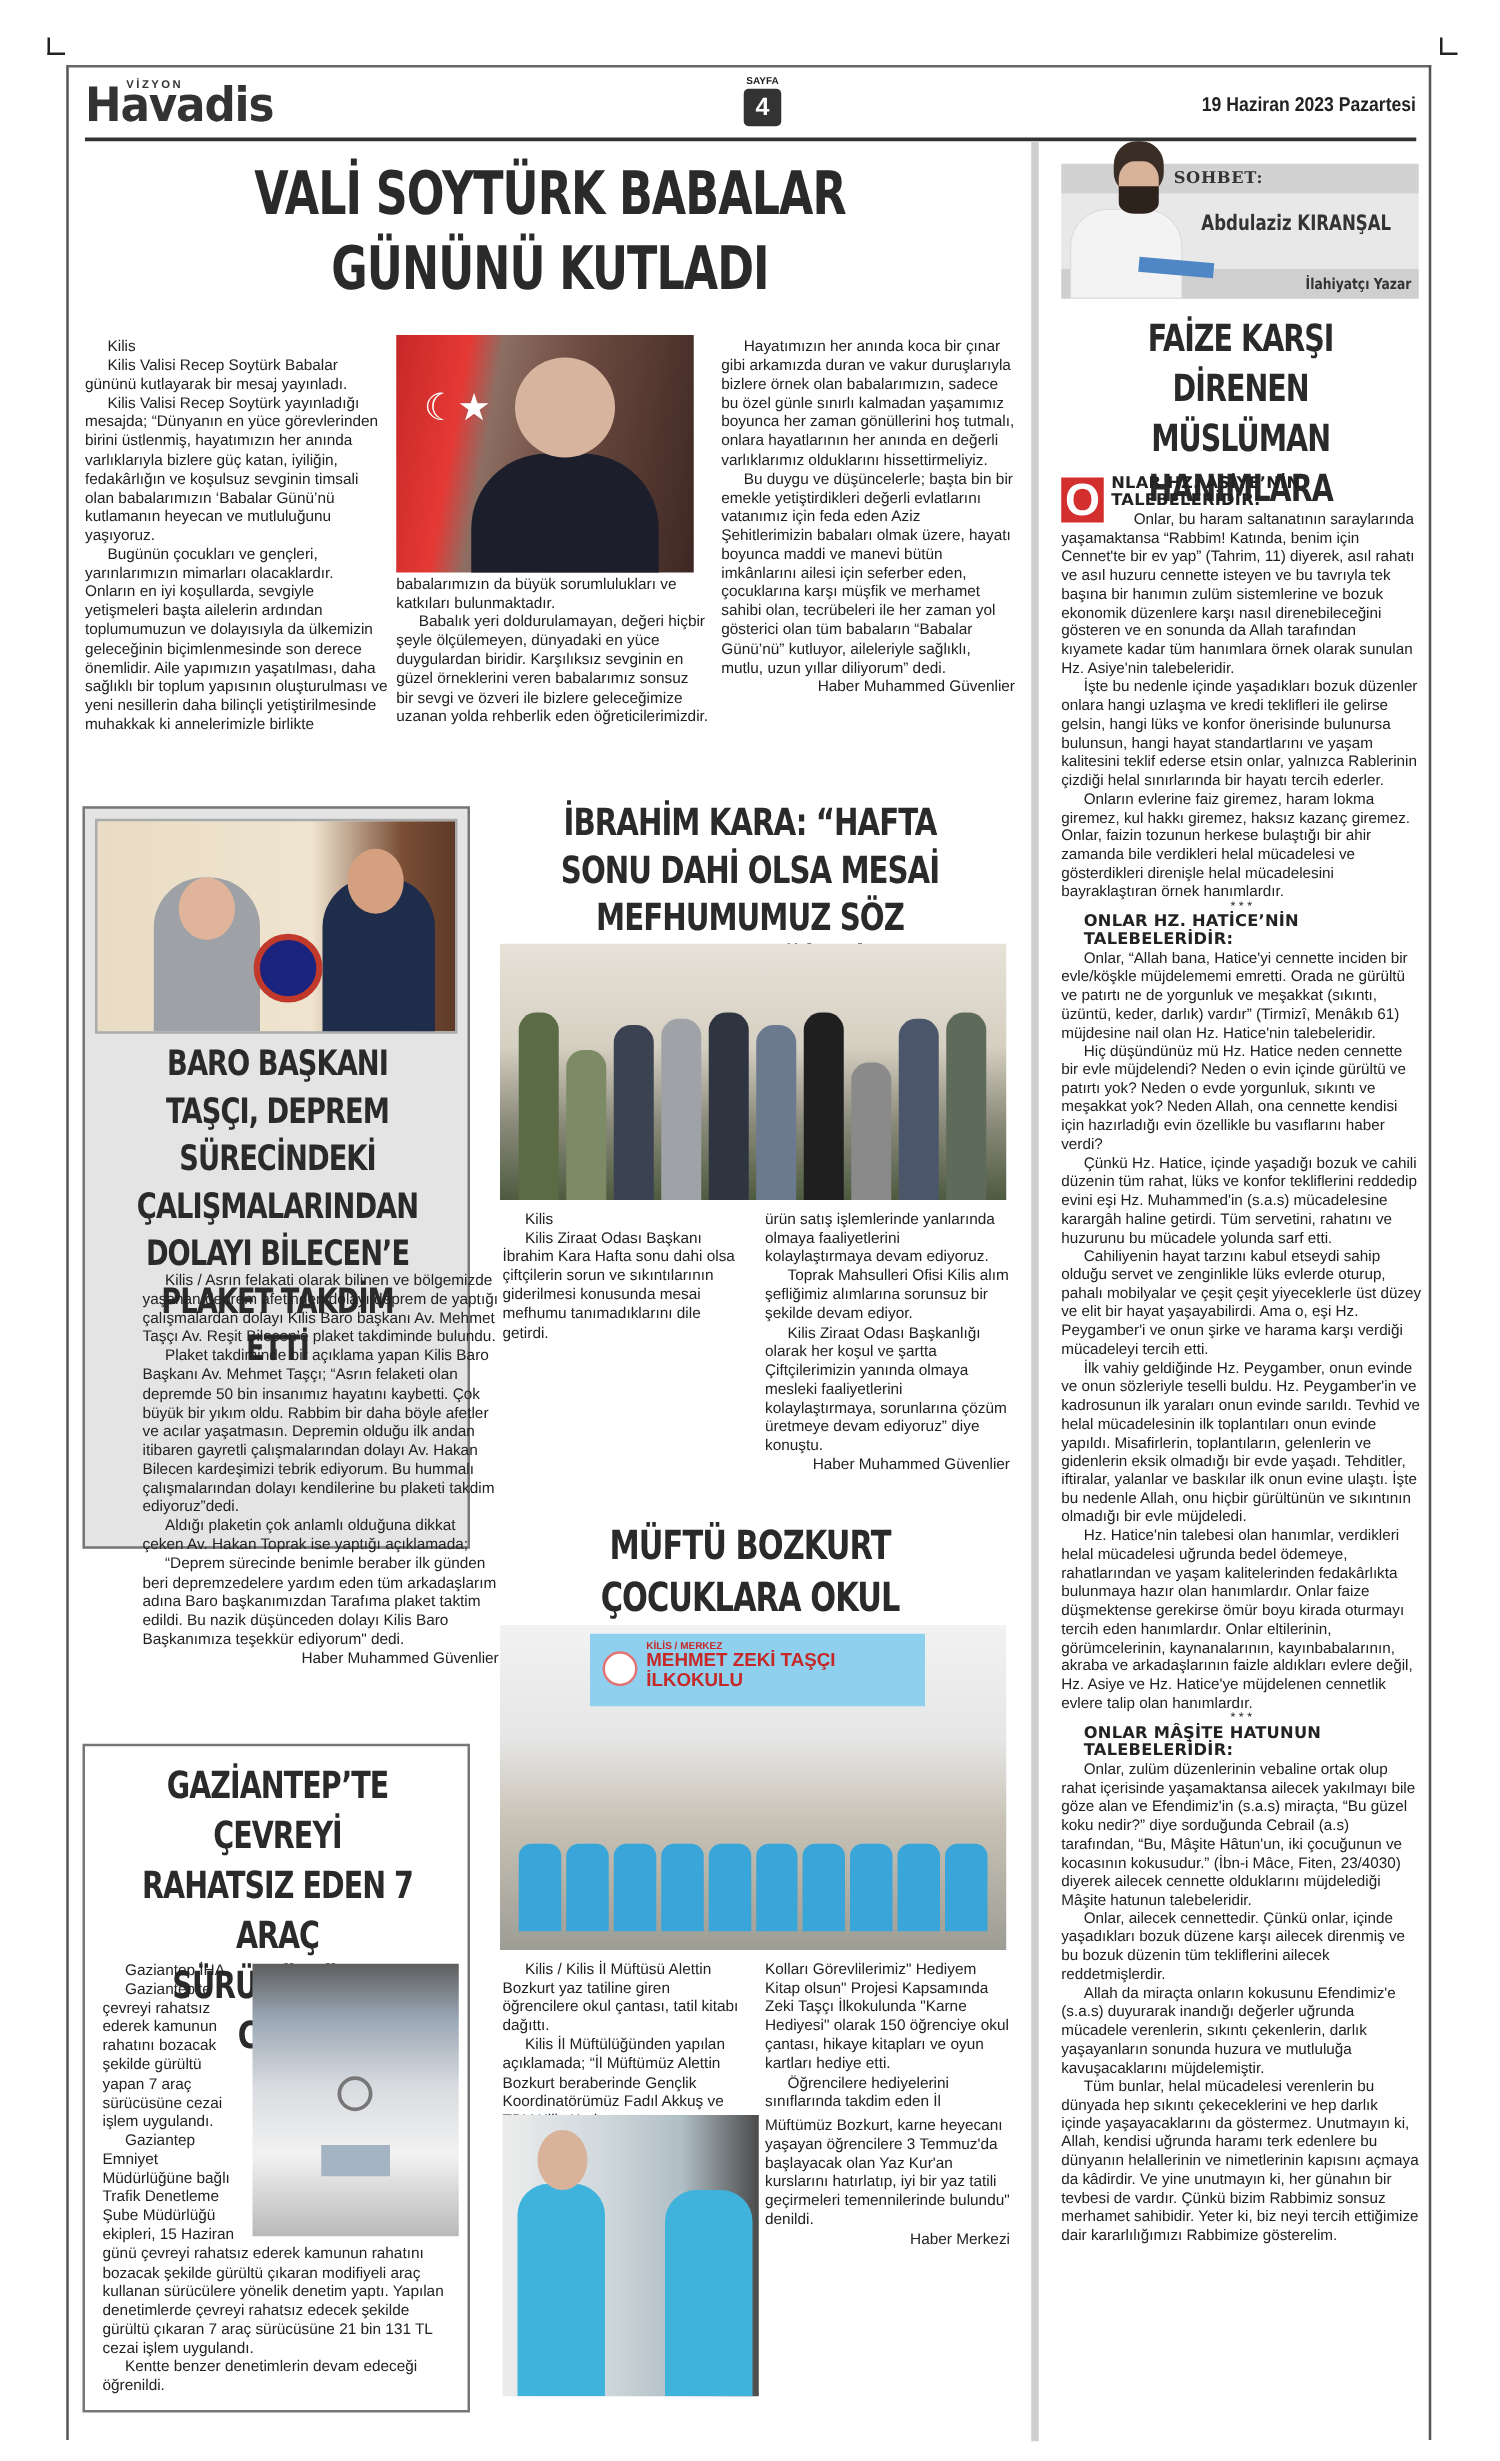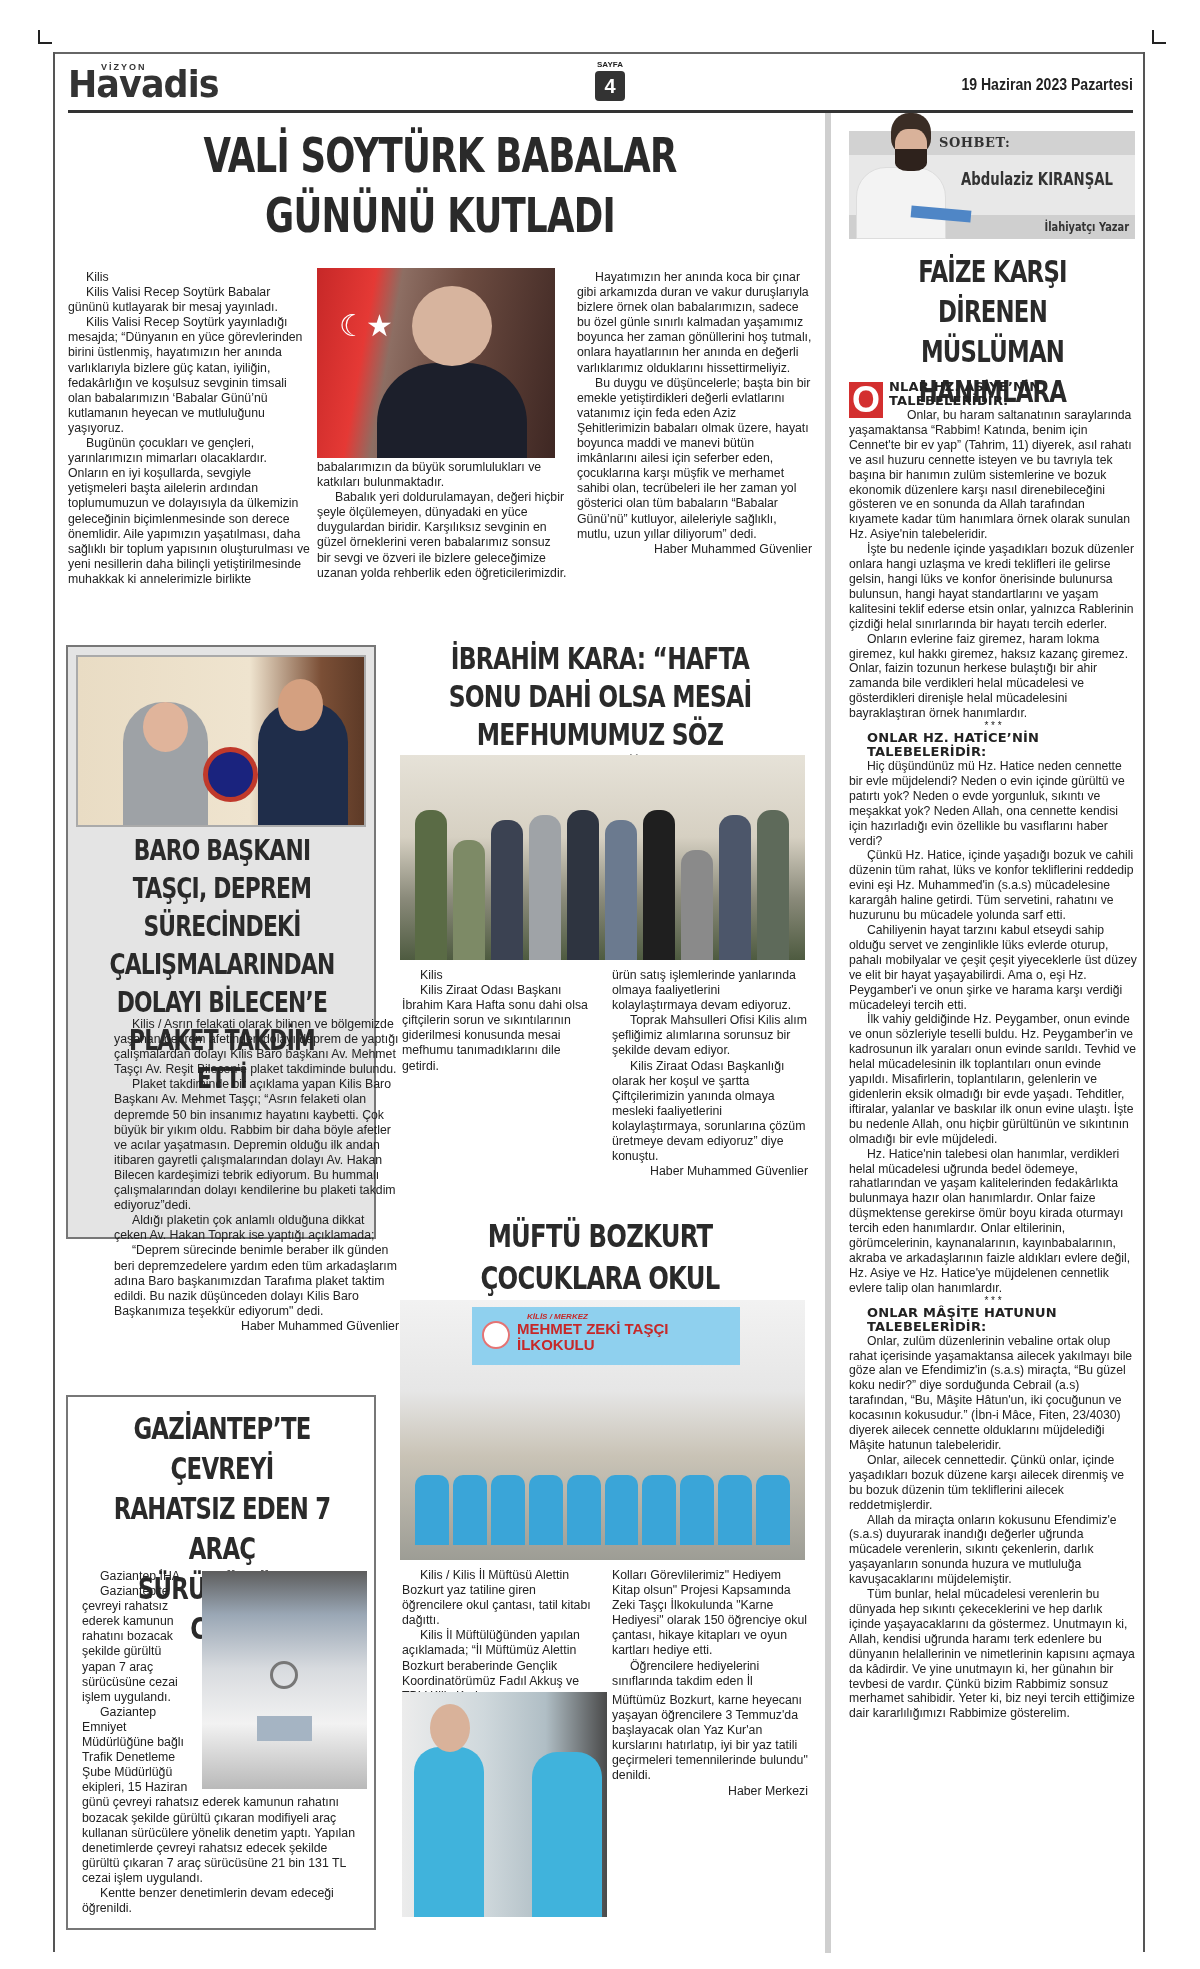--- a/index.html
+++ b/index.html
@@ -62,21 +62,21 @@
   .hl-ibr { position: absolute; left: 395px; top: 640px; width: 410px; font-size: 30px; line-height: 38px; transform: scaleX(0.78); transform-origin: center top; }
   .ph-ibr { left: 400px; top: 755px; width: 405px; height: 205px; background: linear-gradient(180deg, #e6e2d8 0%, #d6d0c2 40%, #8a8a7a 70%, #4e5b40 100%); }
   .ph-ibr .row { position: absolute; top: 55px; height: 150px; display: flex; gap: 6px; left: 15px; }
   .ph-ibr .guy { width: 32px; border-radius: 14px 14px 0 0; }
   .ibr-c1 { position: absolute; left: 402px; top: 968px; width: 198px; }
   .ibr-c2 { position: absolute; left: 612px; top: 968px; width: 196px; }
 
   .hl-muf { position: absolute; left: 395px; top: 1215px; width: 410px; font-size: 32px; line-height: 42px; transform: scaleX(0.76); transform-origin: center top; }
   .ph-muf { left: 400px; top: 1300px; width: 405px; height: 260px; background: linear-gradient(180deg, #f2f2f2 0%, #e6e6e6 35%, #c9c3b6 60%, #9d9d95 100%); }
   .ph-muf .sign { position: absolute; left: 72px; top: 7px; width: 268px; height: 58px; background: #8fd0ee; }
-  .ph-muf .sign-sm { position: absolute; left: 55px; top: 5px; font-size: 8px; font-weight: bold; color: #c62828; font-style: italic; }
+  .ph-muf .sign-sm { position: absolute; left: 45px; top: 5px; font-size: 8px; font-weight: bold; color: #c62828; }
   .ph-muf .sign-big { position: absolute; left: 45px; top: 14px; width: 220px; font-size: 15px; font-weight: bold; line-height: 16px; color: #c62828; }
   .ph-muf .emblem { position: absolute; left: 10px; top: 14px; width: 28px; height: 28px; border-radius: 50%; border: 2px solid #e57373; background: #fff; }
   .ph-muf .kids { position: absolute; left: 15px; bottom: 15px; right: 15px; height: 85px; display: flex; gap: 4px; align-items: flex-end; }
   .ph-muf .kid { flex: 1; height: 70px; background: #3aa5d8; border-radius: 10px 10px 0 0; }
   .muf-c1 { position: absolute; left: 402px; top: 1568px; width: 198px; }
   .muf-c2 { position: absolute; left: 612px; top: 1568px; width: 196px; }
   .ph-muf2 { left: 402px; top: 1692px; width: 205px; height: 225px; background: linear-gradient(90deg, #ececec 0%, #cfd8dc 40%, #b0bec5 70%, #4a4a4a 100%); }
   .ph-muf2 .vest { position: absolute; left: 12px; top: 55px; width: 70px; height: 170px; background: #40b3dc; border-radius: 25px 25px 0 0; }
   .ph-muf2 .vest2 { position: absolute; left: 130px; top: 60px; width: 70px; height: 165px; background: #40b3dc; border-radius: 25px 25px 0 0; }
   .ph-muf2 .head { position: absolute; left: 28px; top: 12px; width: 40px; height: 48px; border-radius: 50%; background: #d9b29a; }
@@ -271,20 +271,21 @@
 <h2 class="headline hl-col">FAİZE KARŞI DİRENEN MÜSLÜMAN HANIMLARA</h2>
 
 <div class="col-text">
   <span class="dropcap">O</span>
   <div class="sub first">NLAR HZ. ASİYE’NİN TALEBELERİDİR:</div>
   <p>Onlar, bu haram saltanatının saraylarında yaşamaktansa “Rabbim! Katında, benim için Cennet'te bir ev yap” (Tahrim, 11) diyerek, asıl rahatı ve asıl huzuru cennette isteyen ve bu tavrıyla tek başına bir hanımın zulüm sistemlerine ve bozuk ekonomik düzenlere karşı nasıl direnebileceğini gösteren ve en sonunda da Allah tarafından kıyamete kadar tüm hanımlara örnek olarak sunulan Hz. Asiye'nin talebeleridir.</p>
   <p>İşte bu nedenle içinde yaşadıkları bozuk düzenler onlara hangi uzlaşma ve kredi teklifleri ile gelirse gelsin, hangi lüks ve konfor önerisinde bulunursa bulunsun, hangi hayat standartlarını ve yaşam kalitesini teklif ederse etsin onlar, yalnızca Rablerinin çizdiği helal sınırlarında bir hayatı tercih ederler.</p>
   <p>Onların evlerine faiz giremez, haram lokma giremez, kul hakkı giremez, haksız kazanç giremez. Onlar, faizin tozunun herkese bulaştığı bir ahir zamanda bile verdikleri helal mücadelesi ve gösterdikleri direnişle helal mücadelesini bayraklaştıran örnek hanımlardır.</p>
   <div class="sep">* * *</div>
   <div class="sub">ONLAR HZ. HATİCE’NİN TALEBELERİDİR:</div>
+  <p>Onlar, “Allah bana, Hatice'yi cennette inciden bir evle/köşkle müjdelememi emretti. Orada ne gürültü ve patırtı ne de yorgunluk ve meşakkat (sıkıntı, üzüntü, keder, darlık) vardır” (Tirmizî, Menâkıb 61) müjdesine nail olan Hz. Hatice'nin talebeleridir.</p>
   <p>Hiç düşündünüz mü Hz. Hatice neden cennette bir evle müjdelendi? Neden o evin içinde gürültü ve patırtı yok? Neden o evde yorgunluk, sıkıntı ve meşakkat yok? Neden Allah, ona cennette kendisi için hazırladığı evin özellikle bu vasıflarını haber verdi?</p>
   <p>Çünkü Hz. Hatice, içinde yaşadığı bozuk ve cahili düzenin tüm rahat, lüks ve konfor tekliflerini reddedip evini eşi Hz. Muhammed'in (s.a.s) mücadelesine karargâh haline getirdi. Tüm servetini, rahatını ve huzurunu bu mücadele yolunda sarf etti.</p>
   <p>Cahiliyenin hayat tarzını kabul etseydi sahip olduğu servet ve zenginlikle lüks evlerde oturup, pahalı mobilyalar ve çeşit çeşit yiyeceklerle üst düzey ve elit bir hayat yaşayabilirdi. Ama o, eşi Hz. Peygamber'i ve onun şirke ve harama karşı verdiği mücadeleyi tercih etti.</p>
   <p>İlk vahiy geldiğinde Hz. Peygamber, onun evinde ve onun sözleriyle teselli buldu. Hz. Peygamber'in ve kadrosunun ilk yaraları onun evinde sarıldı. Tevhid ve helal mücadelesinin ilk toplantıları onun evinde yapıldı. Misafirlerin, toplantıların, gelenlerin ve gidenlerin eksik olmadığı bir evde yaşadı. Tehditler, iftiralar, yalanlar ve baskılar ilk onun evine ulaştı. İşte bu nedenle Allah, onu hiçbir gürültünün ve sıkıntının olmadığı bir evle müjdeledi.</p>
   <p>Hz. Hatice'nin talebesi olan hanımlar, verdikleri helal mücadelesi uğrunda bedel ödemeye, rahatlarından ve yaşam kalitelerinden fedakârlıkta bulunmaya hazır olan hanımlardır. Onlar faize düşmektense gerekirse ömür boyu kirada oturmayı tercih eden hanımlardır. Onlar eltilerinin, görümcelerinin, kaynanalarının, kayınbabalarının, akraba ve arkadaşlarının faizle aldıkları evlere değil, Hz. Asiye ve Hz. Hatice'ye müjdelenen cennetlik evlere talip olan hanımlardır.</p>
   <div class="sep">* * *</div>
   <div class="sub">ONLAR MÂŞİTE HATUNUN TALEBELERİDİR:</div>
   <p>Onlar, zulüm düzenlerinin vebaline ortak olup rahat içerisinde yaşamaktansa ailecek yakılmayı bile göze alan ve Efendimiz'in (s.a.s) miraçta, “Bu güzel koku nedir?” diye sorduğunda Cebrail (a.s) tarafından, “Bu, Mâşite Hâtun'un, iki çocuğunun ve kocasının kokusudur.” (İbn-i Mâce, Fiten, 23/4030) diyerek ailecek cennette olduklarını müjdelediği Mâşite hatunun talebeleridir.</p>
   <p>Onlar, ailecek cennettedir. Çünkü onlar, içinde yaşadıkları bozuk düzene karşı ailecek direnmiş ve bu bozuk düzenin tüm tekliflerini ailecek reddetmişlerdir.</p>
   <p>Allah da miraçta onların kokusunu Efendimiz'e (s.a.s) duyurarak inandığı değerler uğrunda mücadele verenlerin, sıkıntı çekenlerin, darlık yaşayanların sonunda huzura ve mutluluğa kavuşacaklarını müjdelemiştir.</p>

